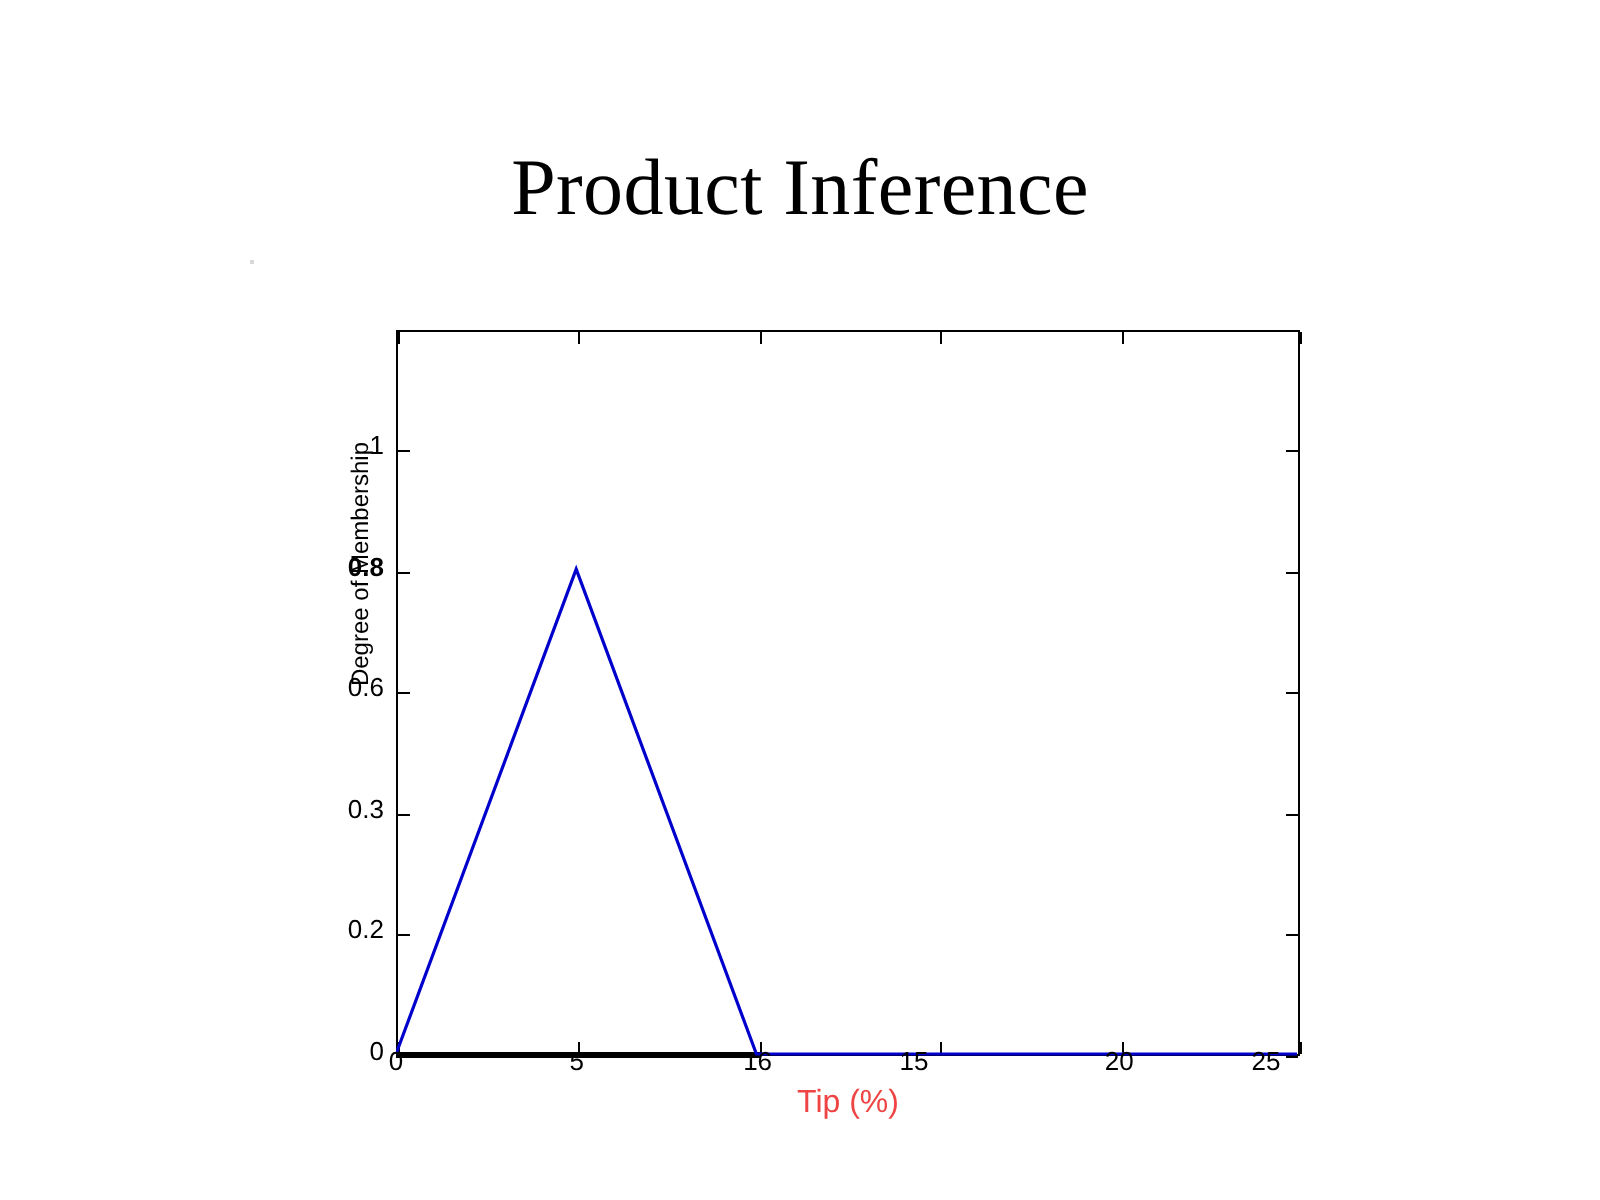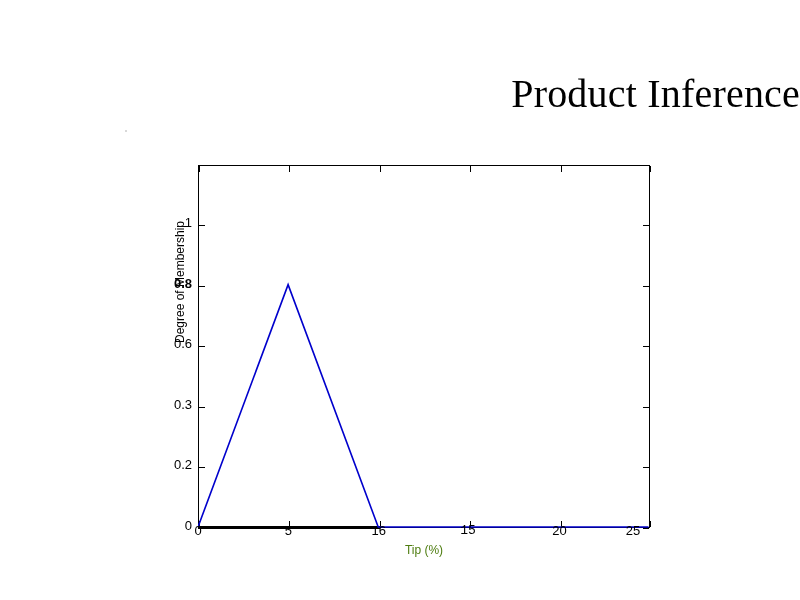--- a/index.html
+++ b/index.html
@@ -19,21 +19,21 @@
     left: 0; top: 0;
     width: 800px;
     height: 600px;
     background: #ffffff;
   }
   #slide-title {
     position: absolute;
     left: 0;
     top: 70px;
     width: 800px;
-    text-align: right;
+    text-align: center;
     font-family: "Liberation Serif", serif;
     font-size: 40px;
     line-height: 48px;
     color: #000000;
     letter-spacing: 0.2px;
     white-space: nowrap;
   }
   #speck {
     position: absolute;
     left: 125px;
@@ -88,22 +88,22 @@
     color: #000000;
     margin-top: -9px;
     font-family: "Liberation Sans", sans-serif;
   }
   #xlabel {
     position: absolute;
     left: 48px;
     width: 452px;
     top: 388px;
     text-align: center;
-    font-size: 12px;
-    color: #4d7c0f;
+    font-size: 16px;
+    color: #ef4444;
   }
   #ylabel {
     position: absolute;
     left: -70px;
     top: 120px;
     width: 200px;
     text-align: center;
     font-size: 12px;
     color: #000000;
     transform: rotate(-90deg);
@@ -174,21 +174,21 @@
 
     <div id="curve-layer">
       <svg width="452" height="363" viewBox="0 0 452 363">
         <polyline points="0.0,362.0 90.1,119.6 180.2,362.0 270.3,362.0 360.4,362.0 450.5,362.0" fill="none" stroke="#0000cc" stroke-width="1.6" stroke-linejoin="miter" stroke-linecap="butt" vector-effect="non-scaling-stroke"></polyline>
       </svg>
     </div>
 
     <div class="xticklabel" style="left:48px;">0</div>
     <div class="xticklabel" style="left:138.4px;">5</div>
     <div class="xticklabel" style="left:228.8px;">16</div>
-    <div class="xticklabel" style="left:318px;font-family:Liberation Mono, monospace;">15</div>
+    <div class="xticklabel" style="left:307px;">15</div>
     <div class="xticklabel" style="left:409.6px;">20</div>
     <div class="xticklabel" style="left:483px;">25</div>
 
     <div class="yticklabel" style="top:372px;">0</div>
     <div class="yticklabel" style="top:311.4px;">0.2</div>
     <div class="yticklabel" style="top:250.8px;">0.3</div>
     <div class="yticklabel" style="top:190.2px;text-align:right;">0.6</div>
     <div class="yticklabel" style="top:129.6px;font-weight:bold;">0.8</div>
     <div class="yticklabel" style="top:69px;">1</div>
 

